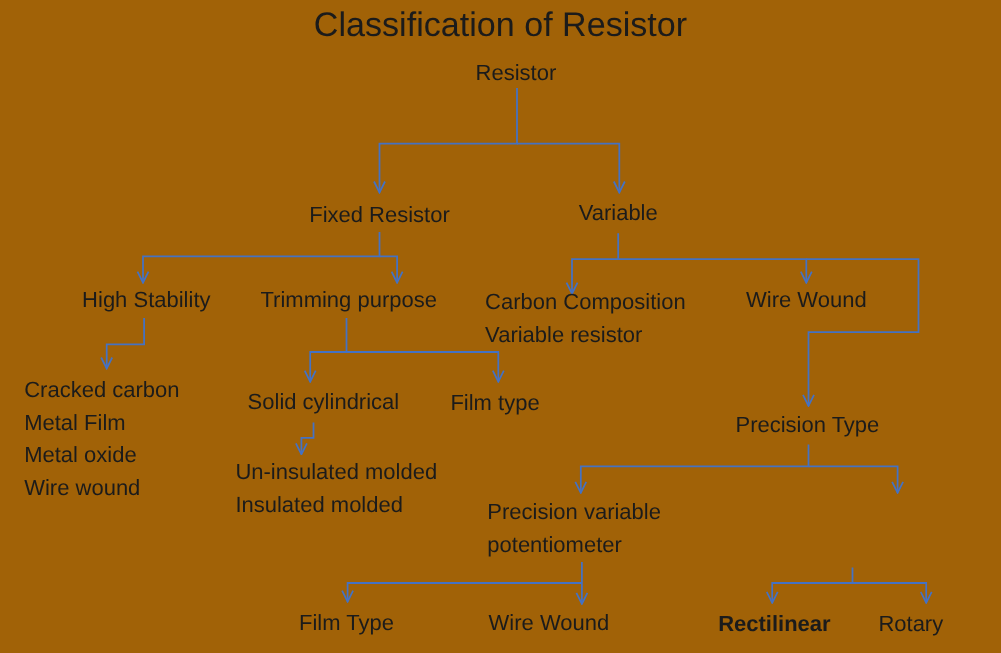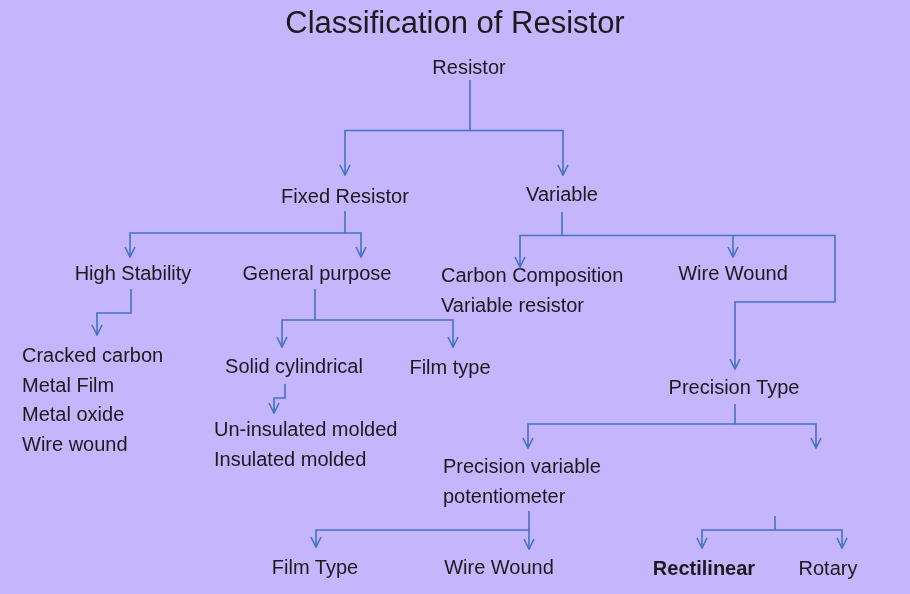--- a/index.html
+++ b/index.html
@@ -13,21 +13,21 @@
     font-size:31px;line-height:36px;letter-spacing:0px;
   }
   .node{position:absolute;font-size:20px;line-height:24px;white-space:nowrap;}
   .node.c{transform:translateX(-50%);}
   .block{position:absolute;font-size:20px;line-height:30px;white-space:nowrap;}
   .list{position:absolute;font-size:20px;line-height:29.5px;white-space:nowrap;}
 </style>
 </head>
 <body>
 
-<div class="canvas" style="color: rgb(27, 27, 27); background: #c4b5fd;">
+<div class="canvas" style="color: rgb(27, 27, 27); background: #a16207;">
 
   <svg class="connectors" viewBox="0 0 910 594" xmlns="http://www.w3.org/2000/svg">
     <defs>
       <marker id="arrowV" markerUnits="userSpaceOnUse" markerWidth="12" markerHeight="12" viewBox="0 0 12 12" refX="11" refY="6" orient="auto">
         <path d="M1,1 L11,6 L1,11" fill="none" stroke="#4472C4" stroke-width="1.6"></path>
       </marker>
     </defs>
     <g fill="none" stroke="#4472C4" stroke-width="1.6">
       <polyline points="470,80 470,130.5 345,130.5 345,175" marker-end="url(#arrowV)" stroke="#4472C4"></polyline>
       <polyline points="470,130.5 563,130.5 563,175" marker-end="url(#arrowV)" stroke="#4472C4"></polyline>
@@ -48,21 +48,21 @@
       <polyline points="775,530 842,530 842,548" marker-end="url(#arrowV)" stroke="#4472C4"></polyline>
     </g>
   </svg>
 
   <div class="title">Classification of Resistor</div>
 
   <div class="node c" style="left:469px;top:55px;">Resistor</div>
   <div class="node c" style="left:345px;top:184px;">Fixed Resistor</div>
   <div class="node c" style="left:562px;top:182px;">Variable</div>
   <div class="node c" style="left:133px;top:261px;">High Stability</div>
-  <div class="node c" style="left:317px;top:261px;">General purpose</div>
+  <div class="node c" style="left:317px;top:261px;">Trimming purpose</div>
 
   <div class="block" style="left:441px;top:260px;">
     <div>Carbon Composition</div>
     <div>Variable resistor</div>
   </div>
 
   <div class="node c" style="left:733px;top:261px;">Wire Wound</div>
 
   <div class="list" style="left:22px;top:341px;">
     <div>Cracked carbon</div>

